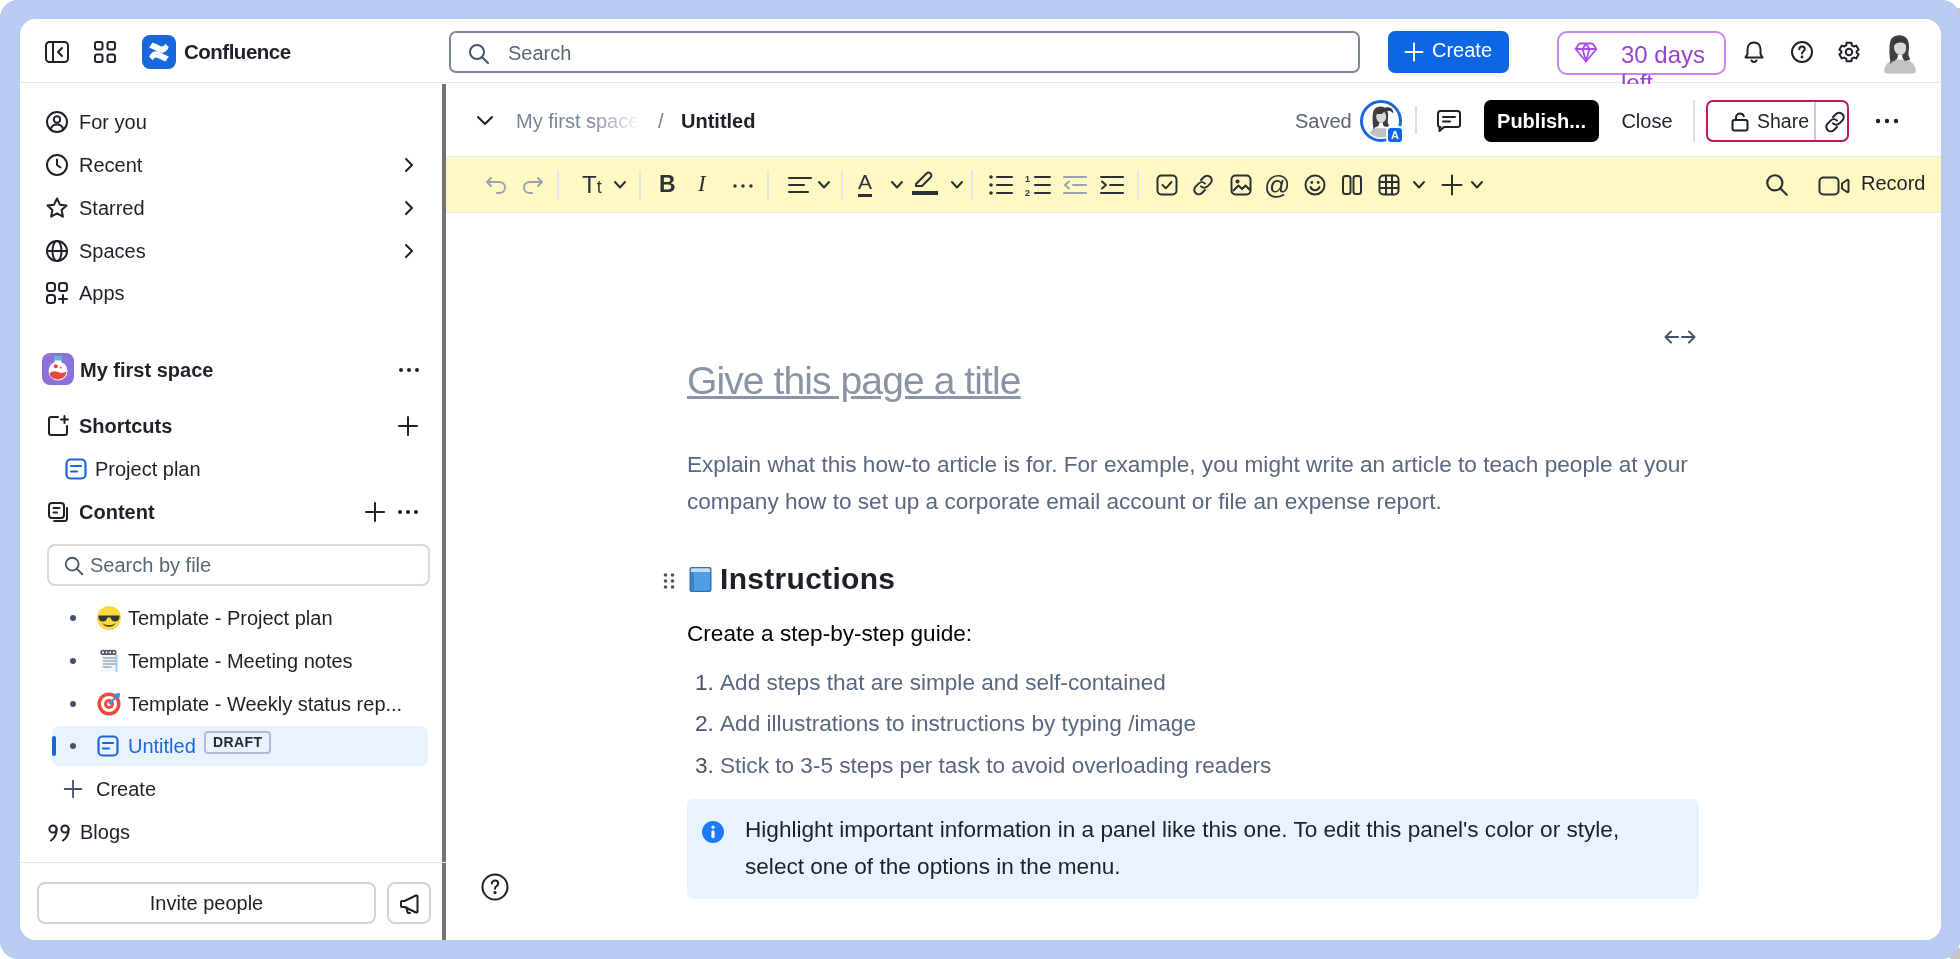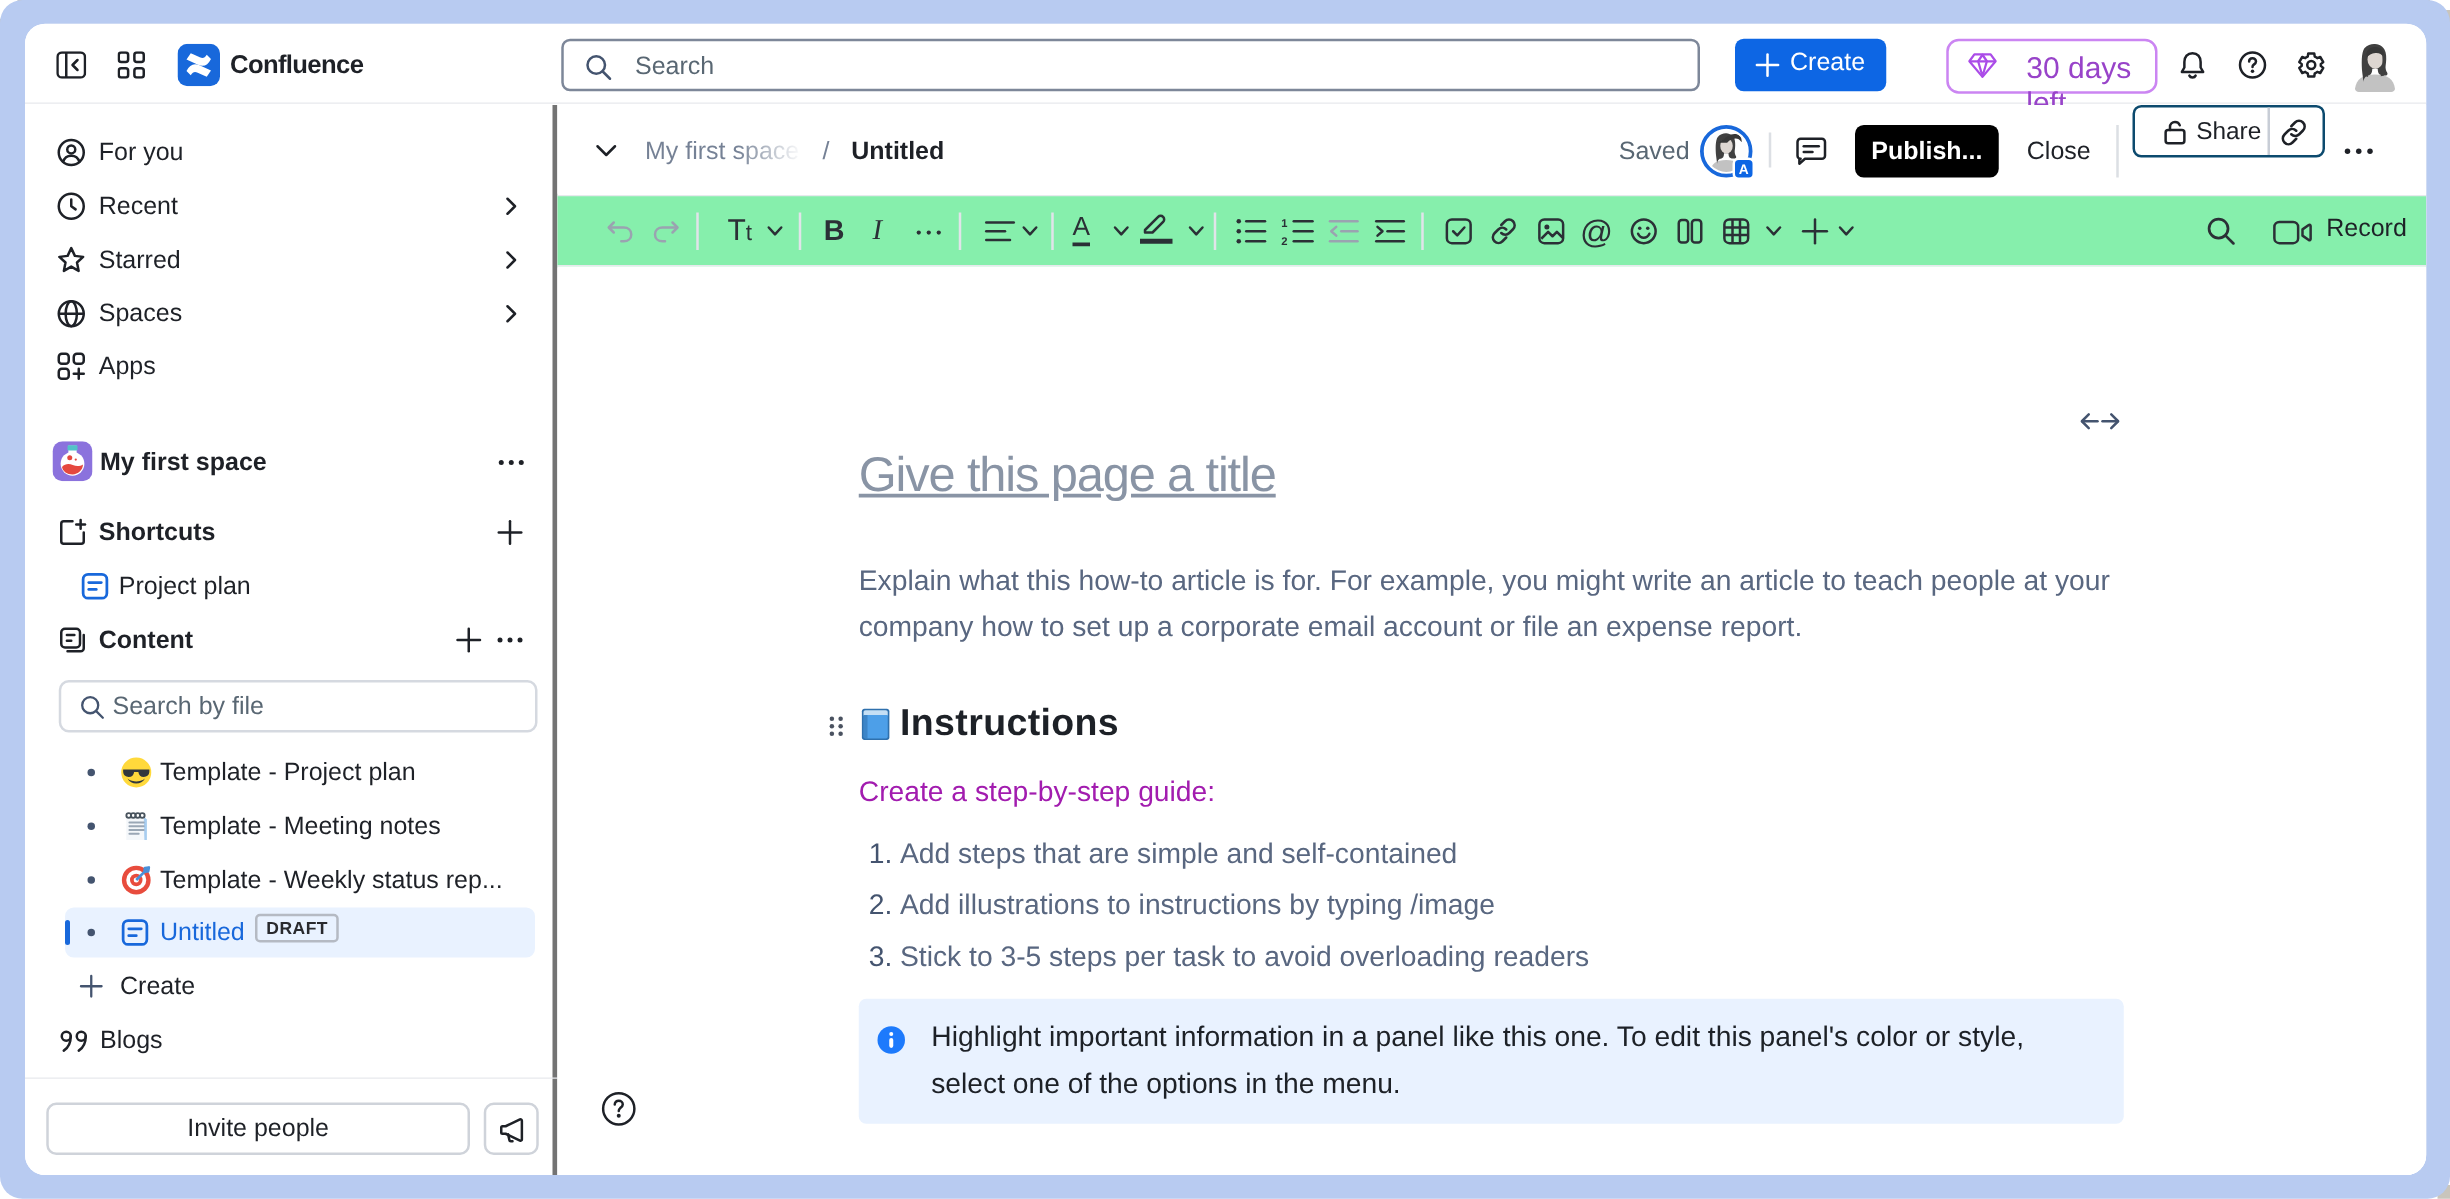--- a/index.html
+++ b/index.html
@@ -39,38 +39,38 @@
   .invite { position:absolute; left:17px; top:798px; width:339px; height:42px;
     border:2px solid #cfd3da; border-radius:8px; text-align:center; font-size:20px;
     font-weight:500; color:#1e2127; line-height:39px; }
   .mega { position:absolute; left:367px; top:798px; width:44px; height:42px;
     border:2px solid #cfd3da; border-radius:8px; }
   .sb-div { position:absolute; left:0; top:778px; width:426px; height:1px; background:#e7e9ed; }
   
   .main { position:absolute; left:426px; top:65px; width:1495px; height:856px; background:#fff; }
   .crumbrow { position:absolute; left:0; top:0; width:1495px; height:71px; background:#fff; }
   .toolbar { position:absolute; left:0; top:72px; width:1495px; height:57px;
-    border-top:1px solid #e7e9ed; border-bottom:1px solid #e7e9ed; background:#86efac; }
+    border-top:1px solid #e7e9ed; border-bottom:1px solid #e7e9ed; background:#fef9c3; }
   .content { position:absolute; left:0; top:130px; width:1495px; height:726px; background:#fff; }
   .crumb-gray { position:absolute; top:26px; font-size:20px; color:#758195; }
   .crumb-bold { position:absolute; top:26px; font-size:20px; font-weight:700; color:#1e2127; }
   .pubbtn { position:absolute; left:1038px; top:16px; width:115px; height:42px;
     background:#000000; border-radius:7px; color:#fff; font-size:20px; font-weight:600;
     text-align:center; line-height:42px; }
   .closebtn { position:absolute; left:1173px; top:16px; width:56px; height:42px;
     font-size:20px; color:#1e2127; text-align:center; line-height:42px; }
-  .sharegrp { position:absolute; left:1260px; top:0; width:154px; height:42px;
-    border:2px solid #0c4a6e; border-radius:7px; }
+  .sharegrp { position:absolute; left:1260px; top:16px; width:143px; height:42px;
+    border:2px solid #be185d; border-radius:7px; }
   .sharegrp .sep { position:absolute; left:106px; top:0px; width:2px; height:38px; background:#c8cdd6; }
   .vdiv { position:absolute; width:2px; background:#dcdfe4; }
   .title { position:absolute; left:241px; top:145px; font-size:39px; color:#8994a5; letter-spacing:-0.9px;text-decoration:underline; }
   .para { position:absolute; left:241px; top:232px; width:1100px; font-size:22.6px;
     line-height:37px; color:#596780; }
   .h2txt { position:absolute; left:33px; top:0px; font-size:30px; font-weight:700; color:#1d2127; letter-spacing:0.3px;text-align:right; }
-  .guide { position:absolute; left:241px; top:537px; font-size:22.6px; color:#a21caf; }
+  .guide { position:absolute; left:241px; top:537px; font-size:22.6px; color:#000000; }
   .li { position:absolute; font-size:22.6px; color:#596780; }
   .linum { position:absolute; font-size:22.6px; color:#44546f; }
   .panel { position:absolute; left:241px; top:715px; width:1012px; height:100px;
     background:#e9f2ff; border-radius:6px; }
   .panel .t1 { position:absolute; left:58px; top:12px; font-size:22.6px; color:#1d2127; line-height:37px; }
   .helpq { position:absolute; left:35px; top:789px; width:28px; height:28px; }
 </style>
 </head>
 <body>
 

